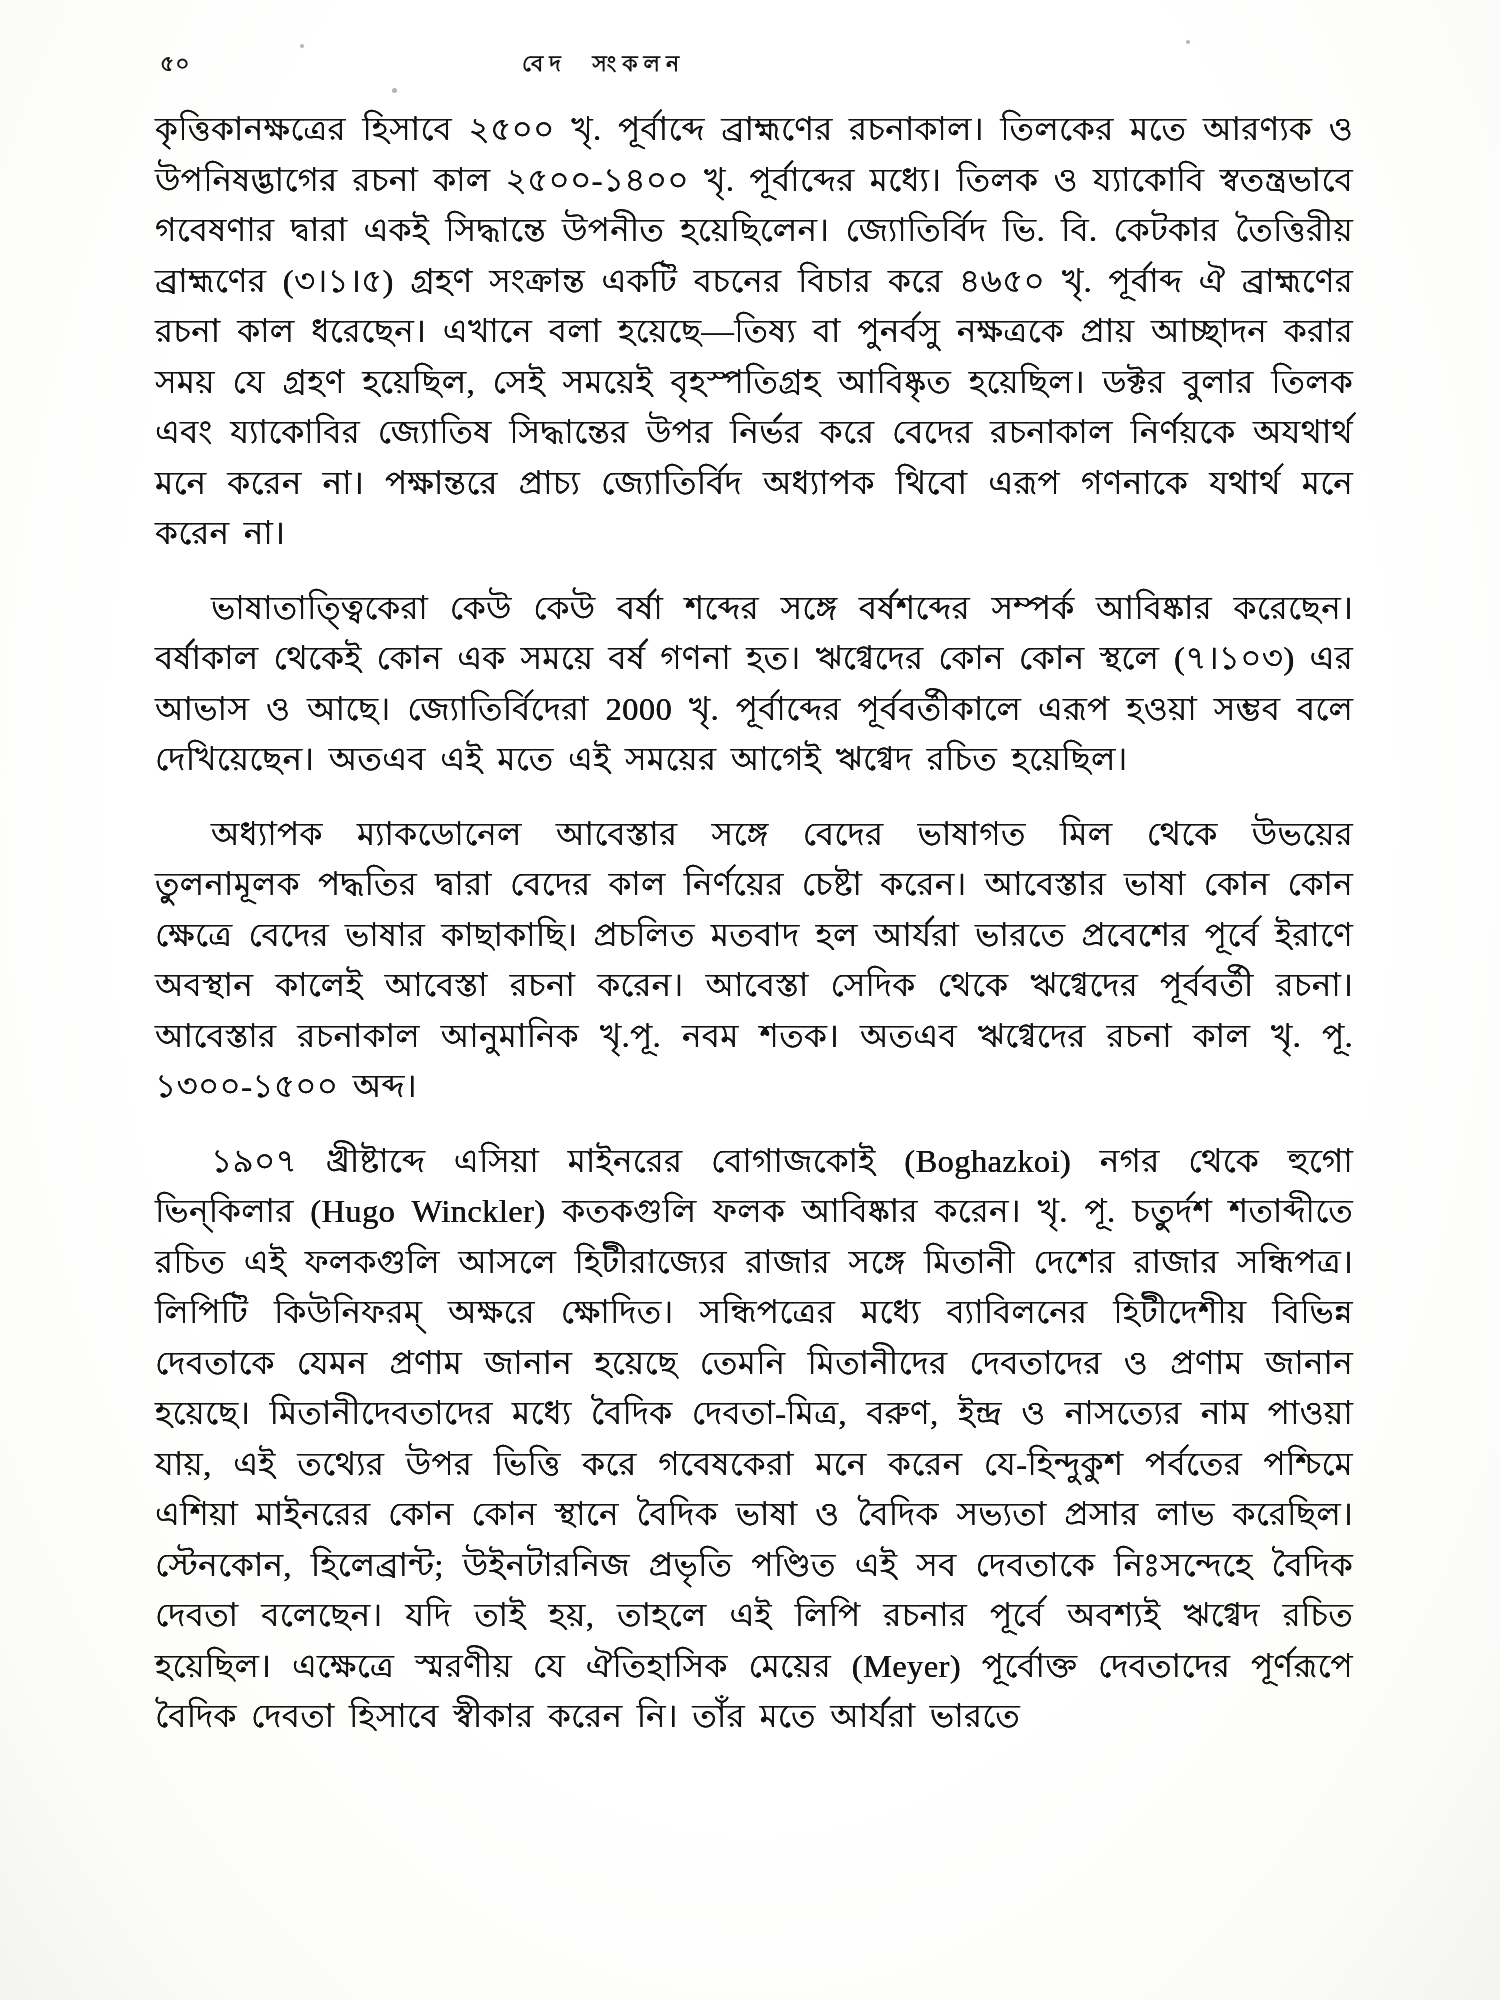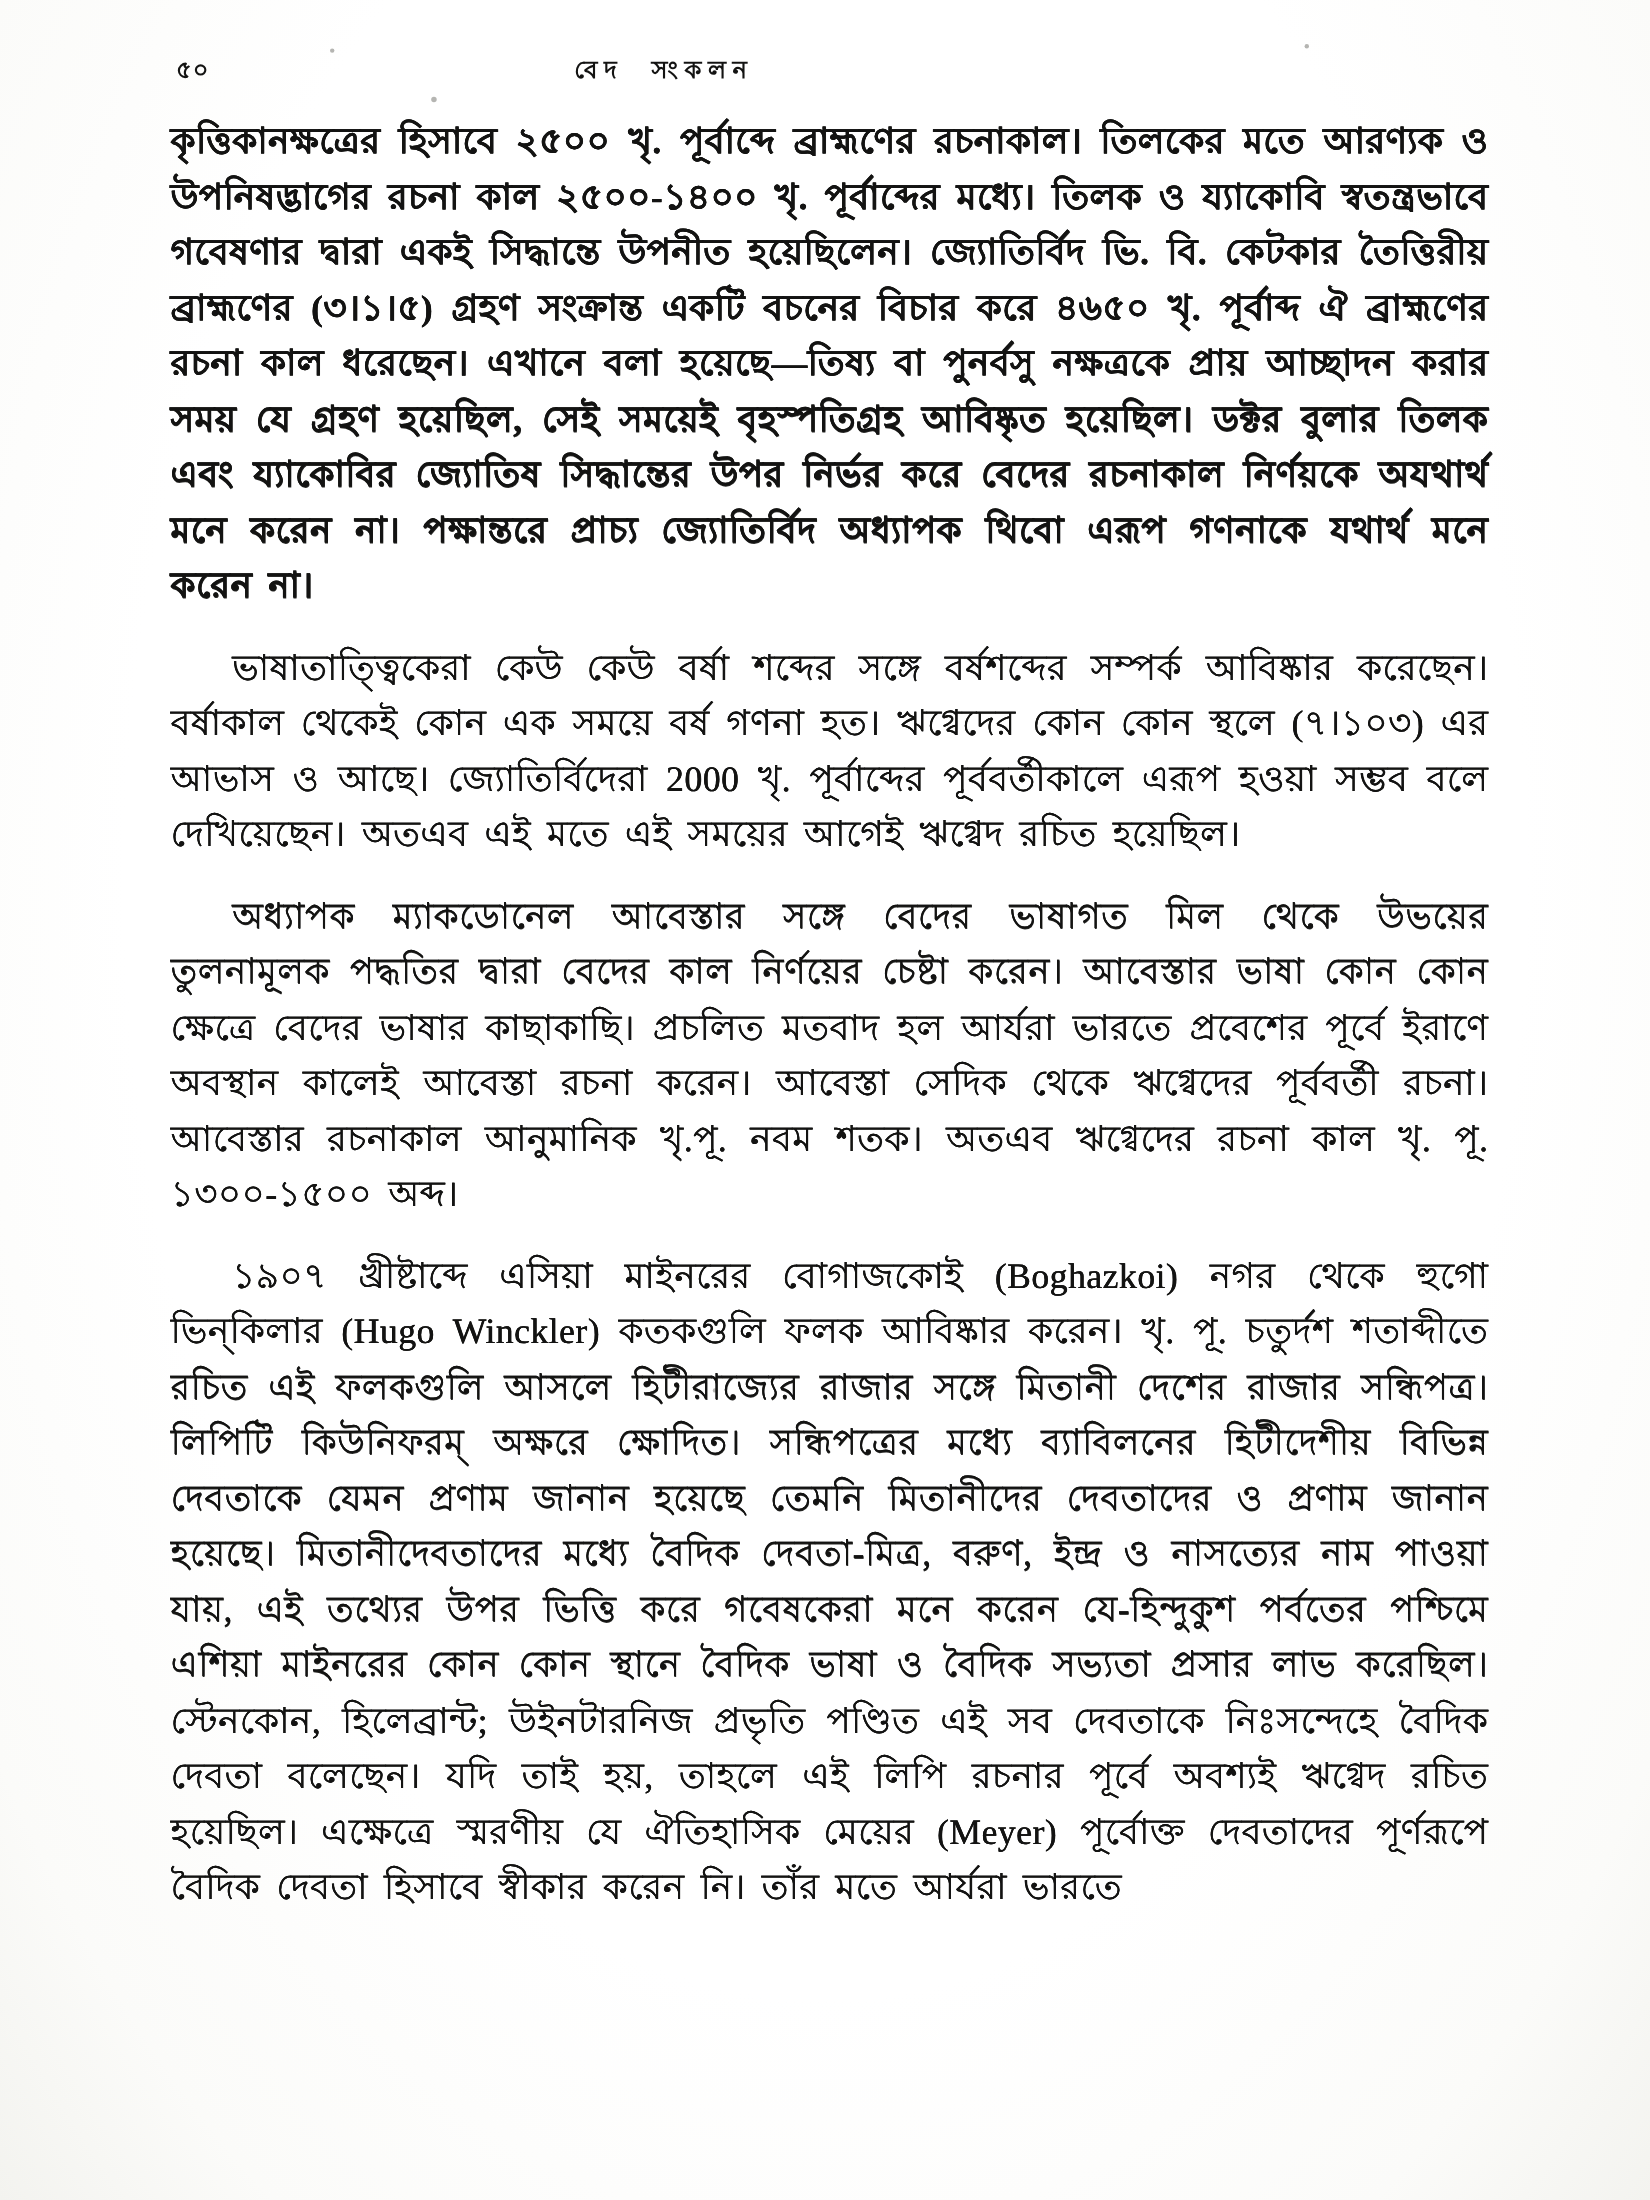--- a/index.html
+++ b/index.html
@@ -62,21 +62,20 @@
     letter-spacing: 0.4px;
     font-weight: 500;
     text-shadow: 0 0 0.6px #1a1a18, 0.3px 0.3px 0 #2a2a28;
   }
   .body-text p {
     margin: 0 0 24px 0;
     text-indent: 56px;
   }
   .body-text p.no-indent {
     text-indent: 0;
-    font-weight: bold;
   }
 </style>
 </head>
 <body>
 
 <div class="page">
 
   <span class="speck s1"></span>
   <span class="speck s2"></span>
   <span class="speck s3"></span>

